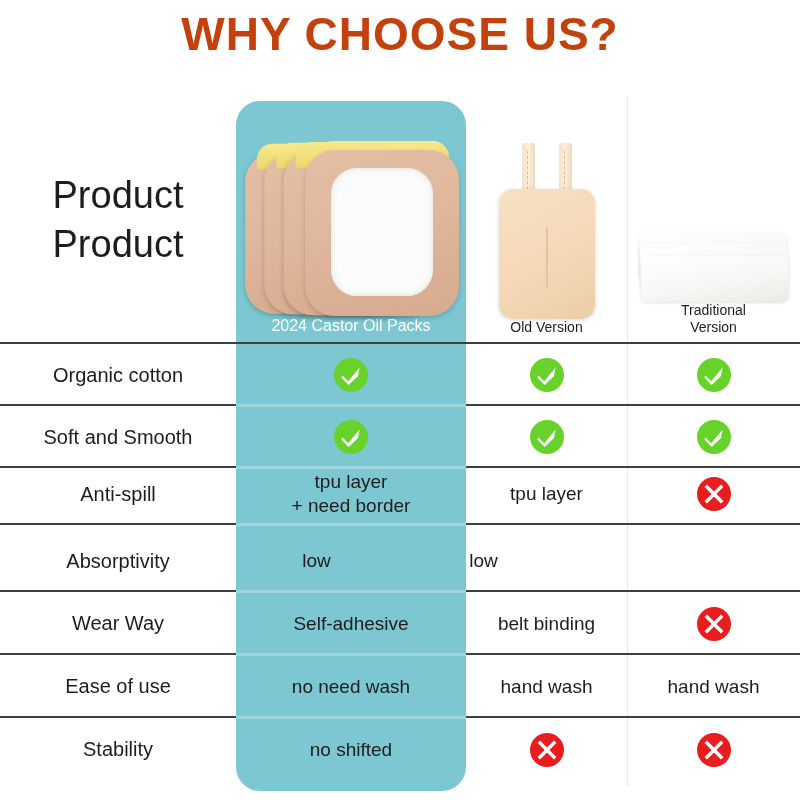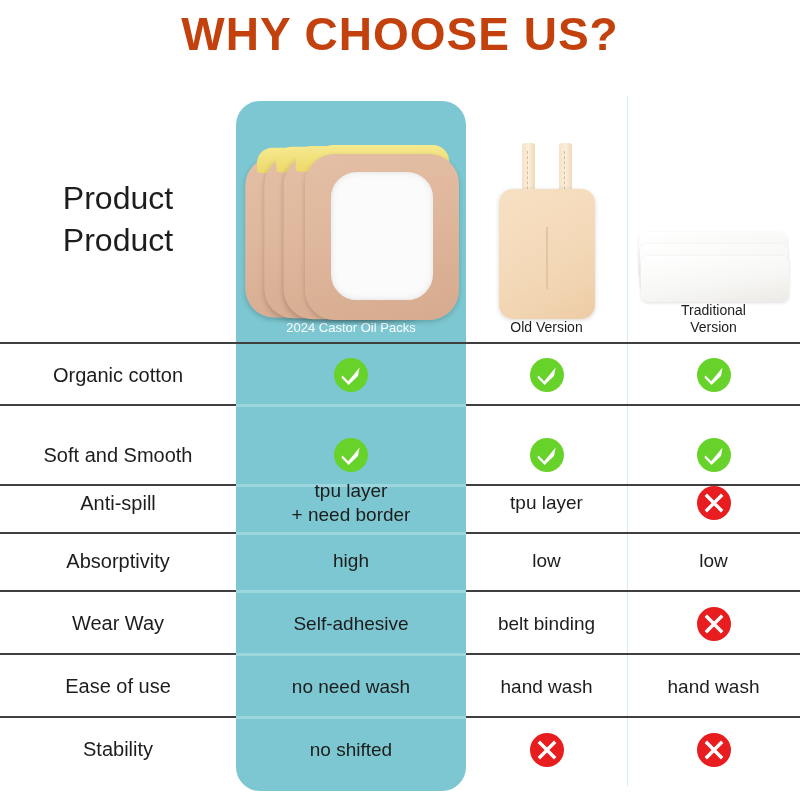--- a/index.html
+++ b/index.html
@@ -107,38 +107,38 @@
   .c-trad    { width: 173px; }
 
   
   #header-row {
     top: 0px;
     height: 248px;
   }
   #header-row .cell { align-items: center; }
 
   .features-title {
-    font-size: 32px;
+    font-size: 38px;
     color: #1d1d1d;
     line-height: 1.3;
     text-align: center;
     font-weight: normal;
   }
 
   .prod-col {
     flex-direction: column;
     justify-content: flex-end;
     padding-bottom: 8px;
   }
   .prod-caption {
     font-size: 14px;
     line-height: 1.22;
     text-align: center;
   }
-  .prod-caption.on-teal { color: #ffffff; font-size: 13px; }
+  .prod-caption.on-teal { color: #ffffff; font-size: 16px; }
 
   .prod-art {
     flex: 1 1 auto;
     width: 100%;
     display: flex;
     align-items: flex-end;
     justify-content: center;
     position: relative;
   }
 
@@ -229,22 +229,22 @@
     border-radius: 7px;
     background: linear-gradient(170deg,#ffffff 0%,#f7f7f5 55%,#eceae6 100%);
     box-shadow: 0 1px 3px rgba(0,0,0,.13);
   }
   .sheet.f1 { bottom: 0px;  left: 2px; }
   .sheet.f2 { bottom: 12px; left: 1px; }
   .sheet.f3 { bottom: 24px; left: 0px; }
 
   
   #row-0 { top: 248px;  height: 62px; }
-  #row-1 { top: 328px;  height: 62px; }
-  #row-2 { top: 376px;  height: 62px; }
+  #row-1 { top: 310px;  height: 62px; }
+  #row-2 { top: 367px;  height: 62px; }
   #row-3 { top: 434px;  height: 62px; }
   #row-4 { top: 496px;  height: 63px; justify-content: center; }
   #row-5 { top: 559px;  height: 63px; }
   #row-6 { top: 622px;  height: 63px; }
 </style>
 </head>
 <body>
 
 <div id="page-title">WHY CHOOSE US?</div>
 
@@ -367,21 +367,20 @@
       <div class="cell c-trad">
         <svg viewBox="0 0 34 34" width="34" height="34">
           <circle cx="17" cy="17" r="17" fill="#e71d20"></circle>
           <path d="M10 7.6 L17 14.6 L24 7.6 L26.4 10 L19.4 17 L26.4 24 L24 26.4 L17 19.4 L10 26.4 L7.6 24 L14.6 17 L7.6 10 Z" fill="#ffffff"></path>
         </svg>
       </div>
       <div class="rule-gap"></div>
     </div>
   <div class="trow" id="row-3">
       <div class="cell c-feature">Absorptivity</div>
-      <div class="cell c-new">high</div>
       <div class="cell c-old">low</div>
       <div class="cell c-trad">low</div>
       <div class="rule-gap"></div>
     </div>
   <div class="trow" id="row-4">
       <div class="cell c-feature">Wear Way</div>
       <div class="cell c-new">Self-adhesive</div>
       <div class="cell c-old">belt binding</div>
       <div class="cell c-trad">
         <svg viewBox="0 0 34 34" width="34" height="34">

